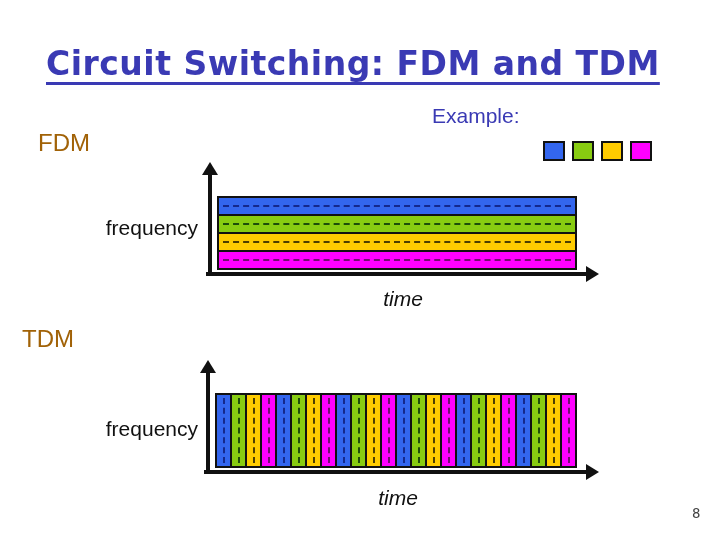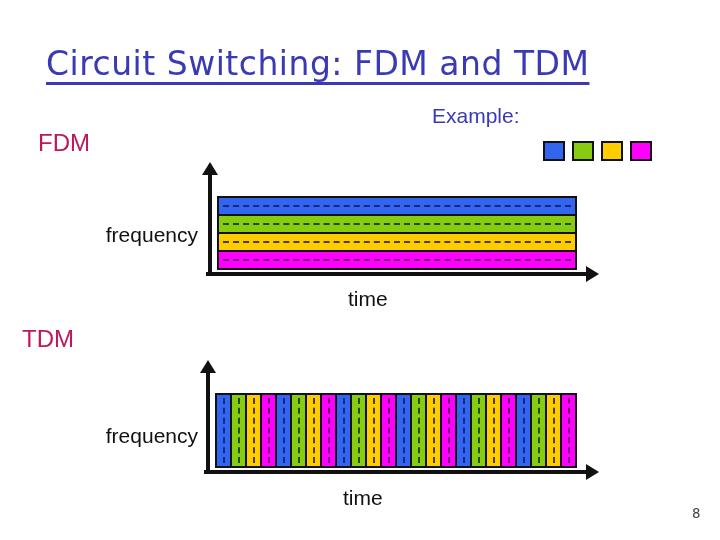--- a/index.html
+++ b/index.html
@@ -12,32 +12,33 @@
   
   .title{
     left:46px;top:44px;
     font-family:"DejaVu Sans",sans-serif;
     font-size:33px;letter-spacing:0.5px;
     color:#3a3ab4;
     text-decoration:underline;
     text-decoration-thickness:3px;
     text-underline-offset:7px;
     white-space:nowrap;
+    font-weight:bold;
   }
   .blue-text{color:#3a3ab4;}
   .example{left:432px;top:104px;font-size:21px;}
   .users-count{left:430px;top:139px;font-size:21px;}
   .legend{left:543px;top:141px;display:flex;gap:7px;}
   .swatch{width:22px;height:20px;border:2px solid #111;box-sizing:border-box;}
-  .section-label{font-size:24px;color:#be185d;}
+  .section-label{font-size:24px;color:#a16207;}
   .fdm-label{left:38px;top:129px;}
   .tdm-label{left:22px;top:325px;}
   .axis-label{font-size:21px;color:#111;}
-  .freq-label{width:118px;text-align:right;margin-top:7px;}
-  .time-label{width:110px;}
+  .freq-label{width:118px;text-align:right;}
+  .time-label{width:110px;text-align:center;font-style:italic;}
   
   .vaxis{width:4px;background:#111;}
   .haxis{height:4px;background:#111;}
   .arrow-up{width:0;height:0;border-left:8px solid transparent;border-right:8px solid transparent;border-bottom:13px solid #111;}
   .arrow-right{width:0;height:0;border-top:8px solid transparent;border-bottom:8px solid transparent;border-left:13px solid #111;}
   
   .fdm-box{
     left:217px;top:196px;width:360px;height:74px;
     border:2px solid #111;box-sizing:border-box;
     display:flex;flex-direction:column;

